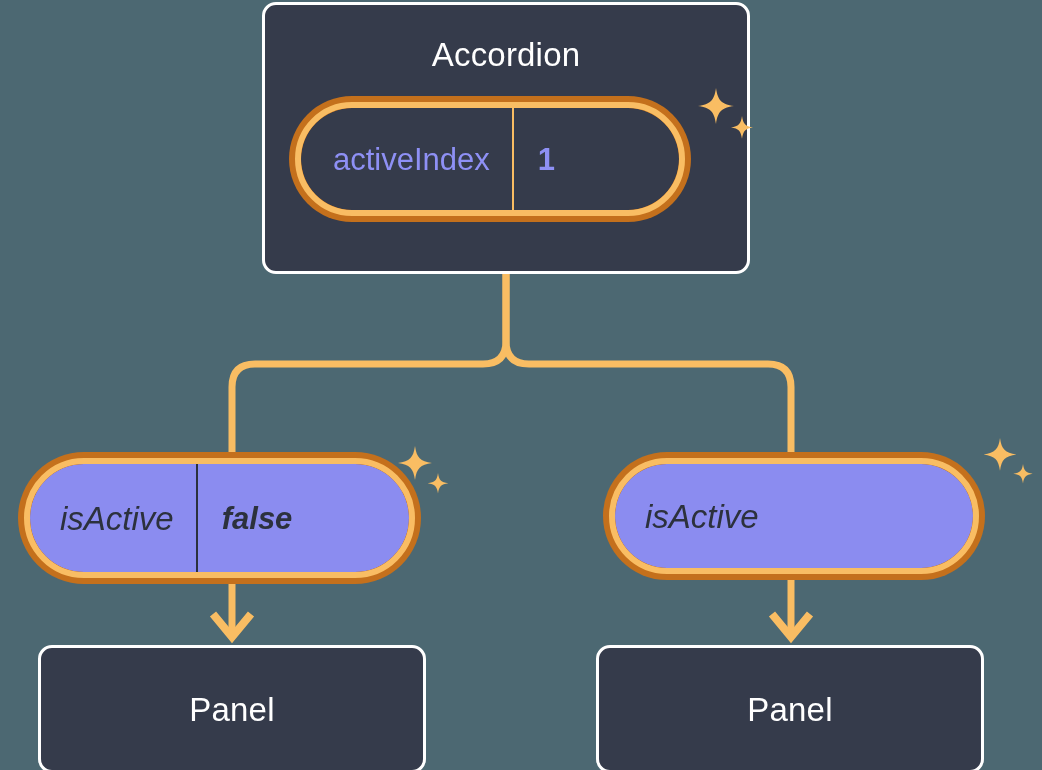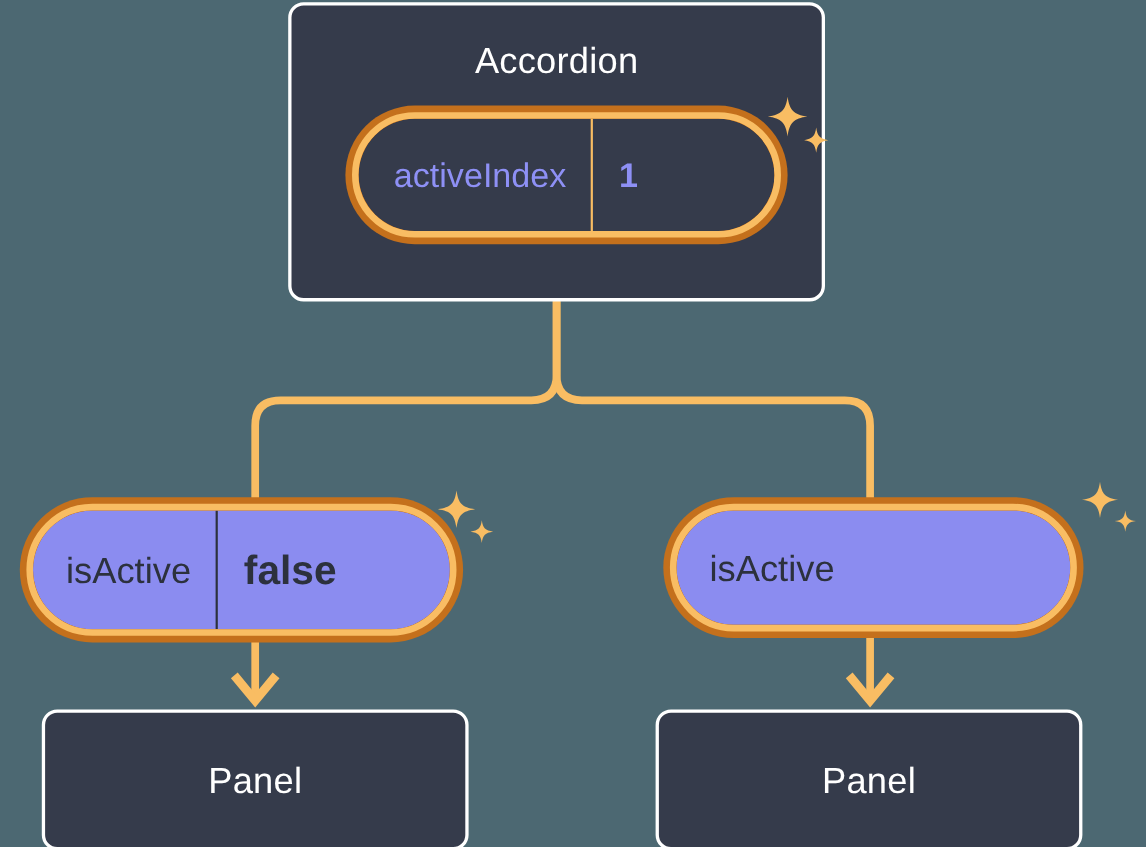--- a/index.html
+++ b/index.html
@@ -121,37 +121,37 @@
   }
   .pill-dark .pill-val {
     color: #8e90f5;
     font-size: 31px;
     font-weight: 700;
     padding: 0 34px 0 24px;
     border-left: 2px solid #f9bd63;
   }
 
   
-  .pill-purple .pill-body { background: #8b8cf0; }
+  .pill-purple .pill-body { background: #8b8cf0; font-style: italic; }
   .pill-purple .pill-key {
     color: #2c313d;
     font-size: 33px;
     font-weight: 400;
     padding: 0 22px 0 30px;
   }
   .pill-purple .pill-val {
     color: #2c313d;
-    font-size: 37px;
+    font-size: 31px;
     font-weight: 700;
     padding: 0 32px 0 24px;
     border-left: 2px solid #2c313d;
   }
 
   
-  #pill-active-index { left: 314px; top: 96px;  width: 402px; height: 126px; }
+  #pill-active-index { left: 289px; top: 96px;  width: 402px; height: 126px; }
   #pill-is-active-left  { left: 18px;  top: 452px; width: 403px; height: 132px; }
   #pill-is-active-right { left: 603px; top: 452px; width: 382px; height: 128px; }
 
   
   .sparkle {
     position: absolute;
     pointer-events: none;
   }
   #sparkles-top       { left: 690px; top: 82px;  }
   #sparkles-left      { left: 390px; top: 440px; }

